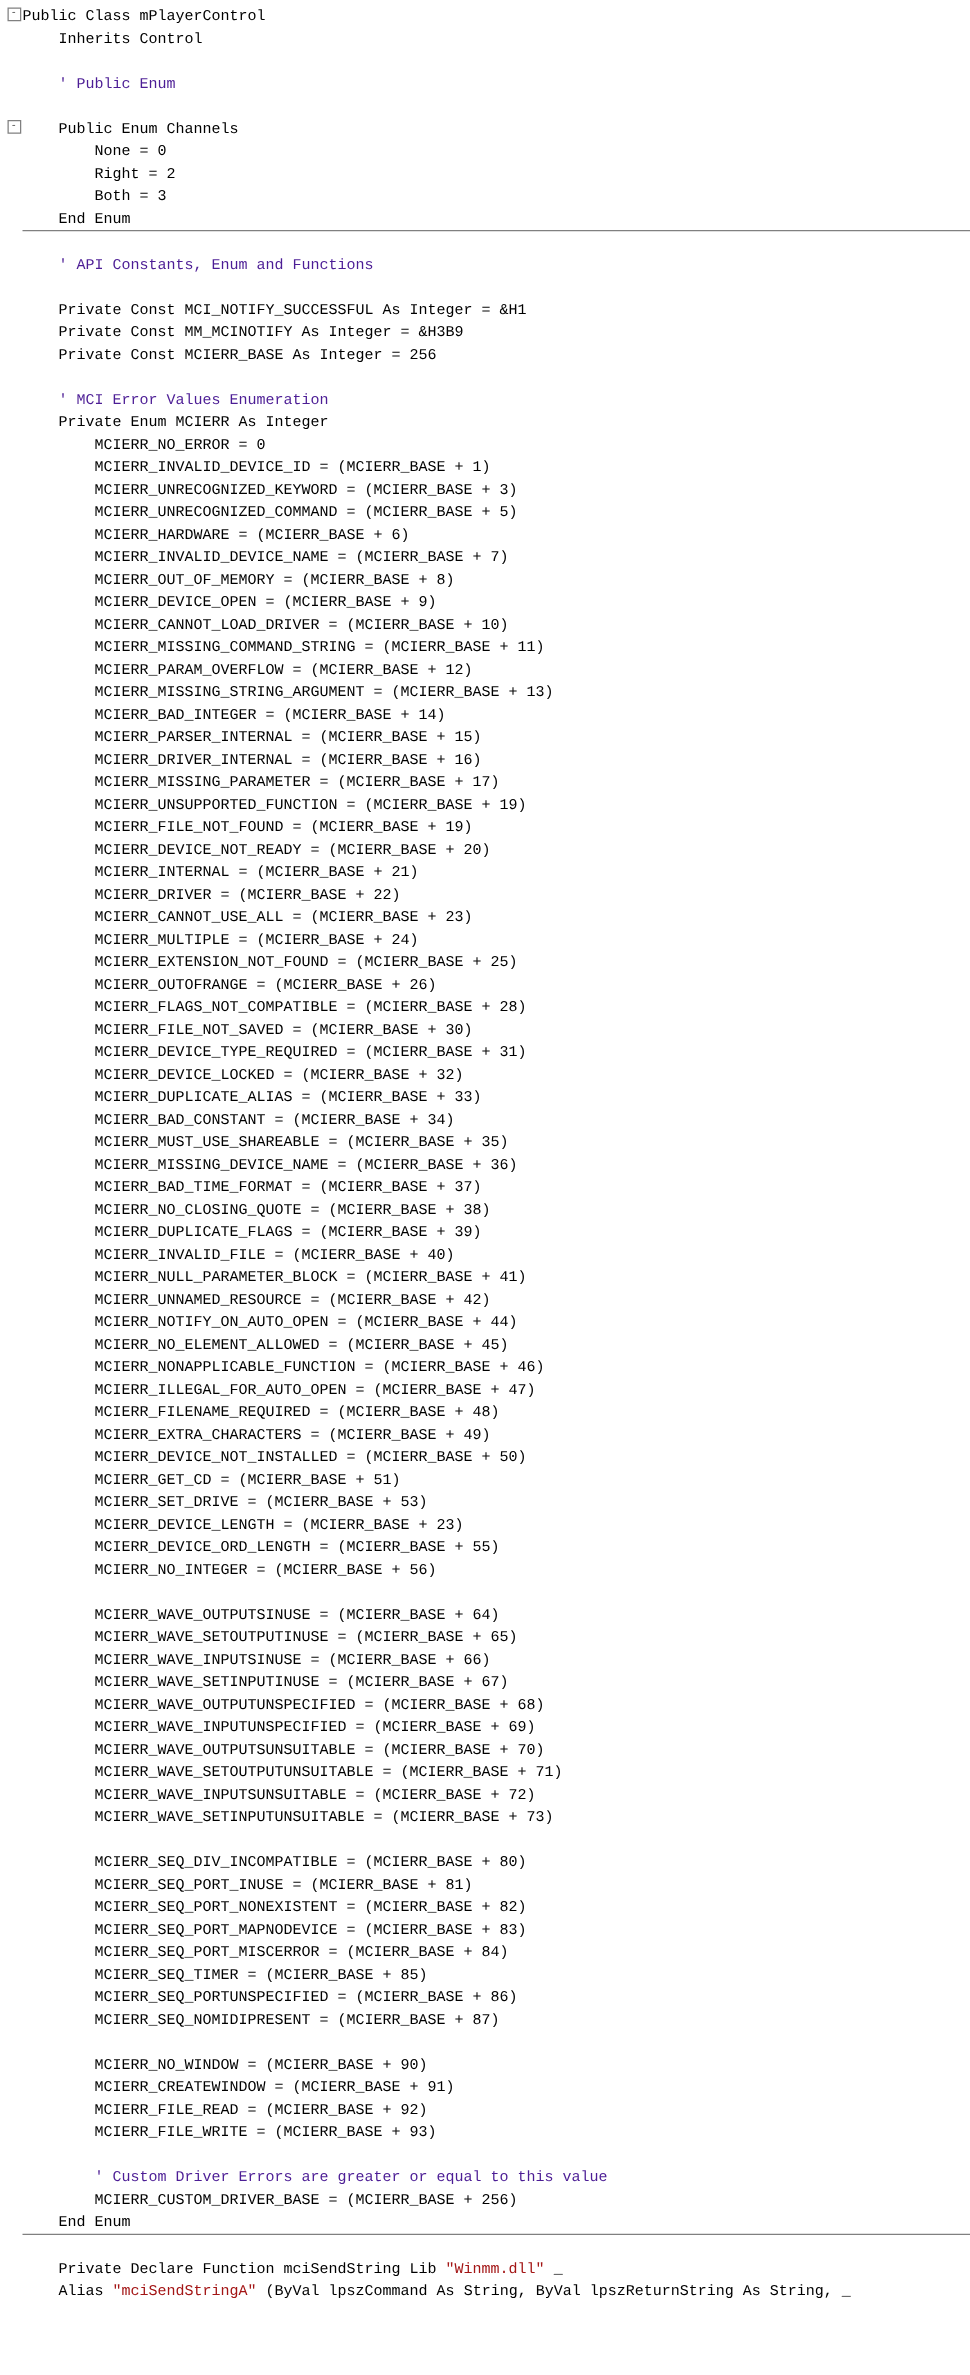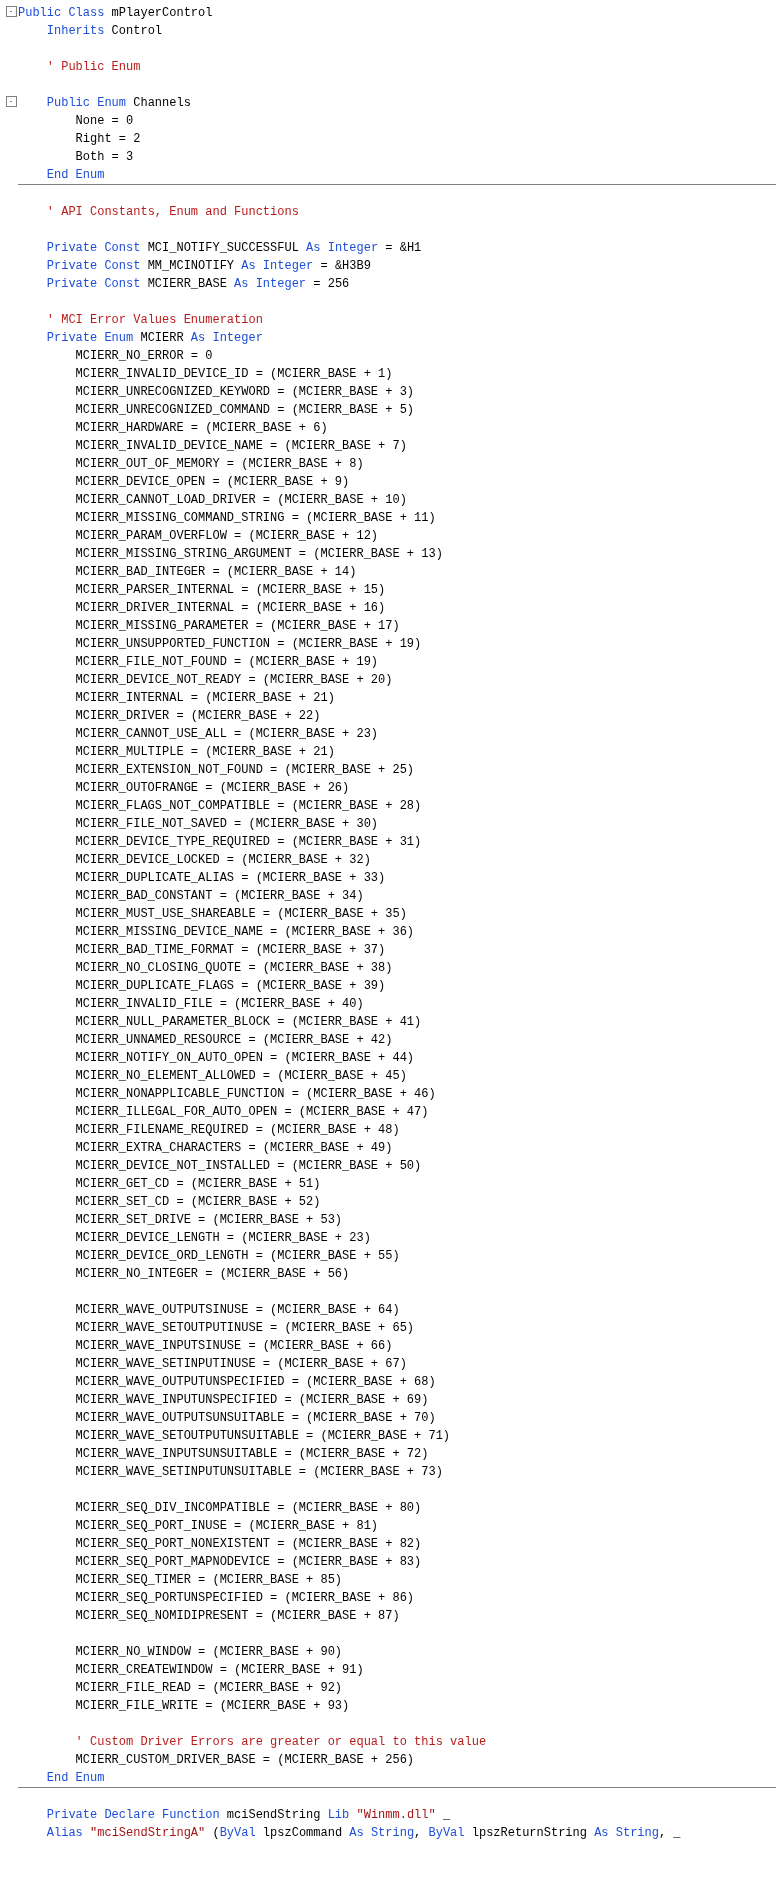--- a/index.html
+++ b/index.html
@@ -37,22 +37,22 @@
     font-size: 8px;
     line-height: 8px;
     text-align: center;
     color: #404040;
     vertical-align: middle;
     margin-top: -2px;
   }
   .code-text {
     display: inline;
   }
-  .kw { color: #1d4ed8; }
-  .comment { color: #b91c1c; margin-top: 31px; }
+  .kw { color: #000000; }
+  .comment { color: #4c1d95; margin-top: 31px; }
   .str { color: #a31515; }
   .hr-line {
     border-top: 1px solid #808080;
     margin-left: 14px;
   }
 </style>
 </head>
 <body>
 
 <div class="code-container">
@@ -106,21 +106,21 @@
       <div class="line"><span class="gutter"></span>        <span>MCIERR_BAD_INTEGER = (MCIERR_BASE + 14)</span></div>
       <div class="line"><span class="gutter"></span>        <span>MCIERR_PARSER_INTERNAL = (MCIERR_BASE + 15)</span></div>
       <div class="line"><span class="gutter"></span>        <span>MCIERR_DRIVER_INTERNAL = (MCIERR_BASE + 16)</span></div>
       <div class="line"><span class="gutter"></span>        <span>MCIERR_MISSING_PARAMETER = (MCIERR_BASE + 17)</span></div>
       <div class="line"><span class="gutter"></span>        <span>MCIERR_UNSUPPORTED_FUNCTION = (MCIERR_BASE + 19)</span></div>
       <div class="line"><span class="gutter"></span>        <span>MCIERR_FILE_NOT_FOUND = (MCIERR_BASE + 19)</span></div>
       <div class="line"><span class="gutter"></span>        <span>MCIERR_DEVICE_NOT_READY = (MCIERR_BASE + 20)</span></div>
       <div class="line"><span class="gutter"></span>        <span>MCIERR_INTERNAL = (MCIERR_BASE + 21)</span></div>
       <div class="line"><span class="gutter"></span>        <span>MCIERR_DRIVER = (MCIERR_BASE + 22)</span></div>
       <div class="line"><span class="gutter"></span>        <span>MCIERR_CANNOT_USE_ALL = (MCIERR_BASE + 23)</span></div>
-      <div class="line"><span class="gutter"></span>        <span>MCIERR_MULTIPLE = (MCIERR_BASE + 21)</span></div>
+      <div class="line"><span class="gutter"></span>        <span>MCIERR_MULTIPLE = (MCIERR_BASE + 24)</span></div>
       <div class="line"><span class="gutter"></span>        <span>MCIERR_EXTENSION_NOT_FOUND = (MCIERR_BASE + 25)</span></div>
       <div class="line"><span class="gutter"></span>        <span>MCIERR_OUTOFRANGE = (MCIERR_BASE + 26)</span></div>
       <div class="line"><span class="gutter"></span>        <span>MCIERR_FLAGS_NOT_COMPATIBLE = (MCIERR_BASE + 28)</span></div>
       <div class="line"><span class="gutter"></span>        <span>MCIERR_FILE_NOT_SAVED = (MCIERR_BASE + 30)</span></div>
       <div class="line"><span class="gutter"></span>        <span>MCIERR_DEVICE_TYPE_REQUIRED = (MCIERR_BASE + 31)</span></div>
       <div class="line"><span class="gutter"></span>        <span>MCIERR_DEVICE_LOCKED = (MCIERR_BASE + 32)</span></div>
       <div class="line"><span class="gutter"></span>        <span>MCIERR_DUPLICATE_ALIAS = (MCIERR_BASE + 33)</span></div>
       <div class="line"><span class="gutter"></span>        <span>MCIERR_BAD_CONSTANT = (MCIERR_BASE + 34)</span></div>
       <div class="line"><span class="gutter"></span>        <span>MCIERR_MUST_USE_SHAREABLE = (MCIERR_BASE + 35)</span></div>
       <div class="line"><span class="gutter"></span>        <span>MCIERR_MISSING_DEVICE_NAME = (MCIERR_BASE + 36)</span></div>
@@ -131,21 +131,20 @@
       <div class="line"><span class="gutter"></span>        <span>MCIERR_NULL_PARAMETER_BLOCK = (MCIERR_BASE + 41)</span></div>
       <div class="line"><span class="gutter"></span>        <span>MCIERR_UNNAMED_RESOURCE = (MCIERR_BASE + 42)</span></div>
       <div class="line"><span class="gutter"></span>        <span>MCIERR_NOTIFY_ON_AUTO_OPEN = (MCIERR_BASE + 44)</span></div>
       <div class="line"><span class="gutter"></span>        <span>MCIERR_NO_ELEMENT_ALLOWED = (MCIERR_BASE + 45)</span></div>
       <div class="line"><span class="gutter"></span>        <span>MCIERR_NONAPPLICABLE_FUNCTION = (MCIERR_BASE + 46)</span></div>
       <div class="line"><span class="gutter"></span>        <span>MCIERR_ILLEGAL_FOR_AUTO_OPEN = (MCIERR_BASE + 47)</span></div>
       <div class="line"><span class="gutter"></span>        <span>MCIERR_FILENAME_REQUIRED = (MCIERR_BASE + 48)</span></div>
       <div class="line"><span class="gutter"></span>        <span>MCIERR_EXTRA_CHARACTERS = (MCIERR_BASE + 49)</span></div>
       <div class="line"><span class="gutter"></span>        <span>MCIERR_DEVICE_NOT_INSTALLED = (MCIERR_BASE + 50)</span></div>
       <div class="line"><span class="gutter"></span>        <span>MCIERR_GET_CD = (MCIERR_BASE + 51)</span></div>
-      <div class="line"><span class="gutter"></span>        <span>MCIERR_SET_CD = (MCIERR_BASE + 52)</span></div>
       <div class="line"><span class="gutter"></span>        <span>MCIERR_SET_DRIVE = (MCIERR_BASE + 53)</span></div>
       <div class="line"><span class="gutter"></span>        <span>MCIERR_DEVICE_LENGTH = (MCIERR_BASE + 23)</span></div>
       <div class="line"><span class="gutter"></span>        <span>MCIERR_DEVICE_ORD_LENGTH = (MCIERR_BASE + 55)</span></div>
       <div class="line"><span class="gutter"></span>        <span>MCIERR_NO_INTEGER = (MCIERR_BASE + 56)</span></div>
     </div>
 <div class="line"><span class="gutter"></span></div>
 <div id="mcierr-wave">
       <div class="line"><span class="gutter"></span>        <span>MCIERR_WAVE_OUTPUTSINUSE = (MCIERR_BASE + 64)</span></div>
       <div class="line"><span class="gutter"></span>        <span>MCIERR_WAVE_SETOUTPUTINUSE = (MCIERR_BASE + 65)</span></div>
       <div class="line"><span class="gutter"></span>        <span>MCIERR_WAVE_INPUTSINUSE = (MCIERR_BASE + 66)</span></div>
@@ -156,20 +155,21 @@
       <div class="line"><span class="gutter"></span>        <span>MCIERR_WAVE_SETOUTPUTUNSUITABLE = (MCIERR_BASE + 71)</span></div>
       <div class="line"><span class="gutter"></span>        <span>MCIERR_WAVE_INPUTSUNSUITABLE = (MCIERR_BASE + 72)</span></div>
       <div class="line"><span class="gutter"></span>        <span>MCIERR_WAVE_SETINPUTUNSUITABLE = (MCIERR_BASE + 73)</span></div>
     </div>
 <div class="line"><span class="gutter"></span></div>
 <div id="mcierr-seq">
       <div class="line"><span class="gutter"></span>        <span>MCIERR_SEQ_DIV_INCOMPATIBLE = (MCIERR_BASE + 80)</span></div>
       <div class="line"><span class="gutter"></span>        <span>MCIERR_SEQ_PORT_INUSE = (MCIERR_BASE + 81)</span></div>
       <div class="line"><span class="gutter"></span>        <span>MCIERR_SEQ_PORT_NONEXISTENT = (MCIERR_BASE + 82)</span></div>
       <div class="line"><span class="gutter"></span>        <span>MCIERR_SEQ_PORT_MAPNODEVICE = (MCIERR_BASE + 83)</span></div>
+      <div class="line"><span class="gutter"></span>        <span>MCIERR_SEQ_PORT_MISCERROR = (MCIERR_BASE + 84)</span></div>
       <div class="line"><span class="gutter"></span>        <span>MCIERR_SEQ_TIMER = (MCIERR_BASE + 85)</span></div>
       <div class="line"><span class="gutter"></span>        <span>MCIERR_SEQ_PORTUNSPECIFIED = (MCIERR_BASE + 86)</span></div>
       <div class="line"><span class="gutter"></span>        <span>MCIERR_SEQ_NOMIDIPRESENT = (MCIERR_BASE + 87)</span></div>
     </div>
 <div class="line"><span class="gutter"></span></div>
 <div id="mcierr-win">
       <div class="line"><span class="gutter"></span>        <span>MCIERR_NO_WINDOW = (MCIERR_BASE + 90)</span></div>
       <div class="line"><span class="gutter"></span>        <span>MCIERR_CREATEWINDOW = (MCIERR_BASE + 91)</span></div>
       <div class="line"><span class="gutter"></span>        <span>MCIERR_FILE_READ = (MCIERR_BASE + 92)</span></div>
       <div class="line"><span class="gutter"></span>        <span>MCIERR_FILE_WRITE = (MCIERR_BASE + 93)</span></div>

